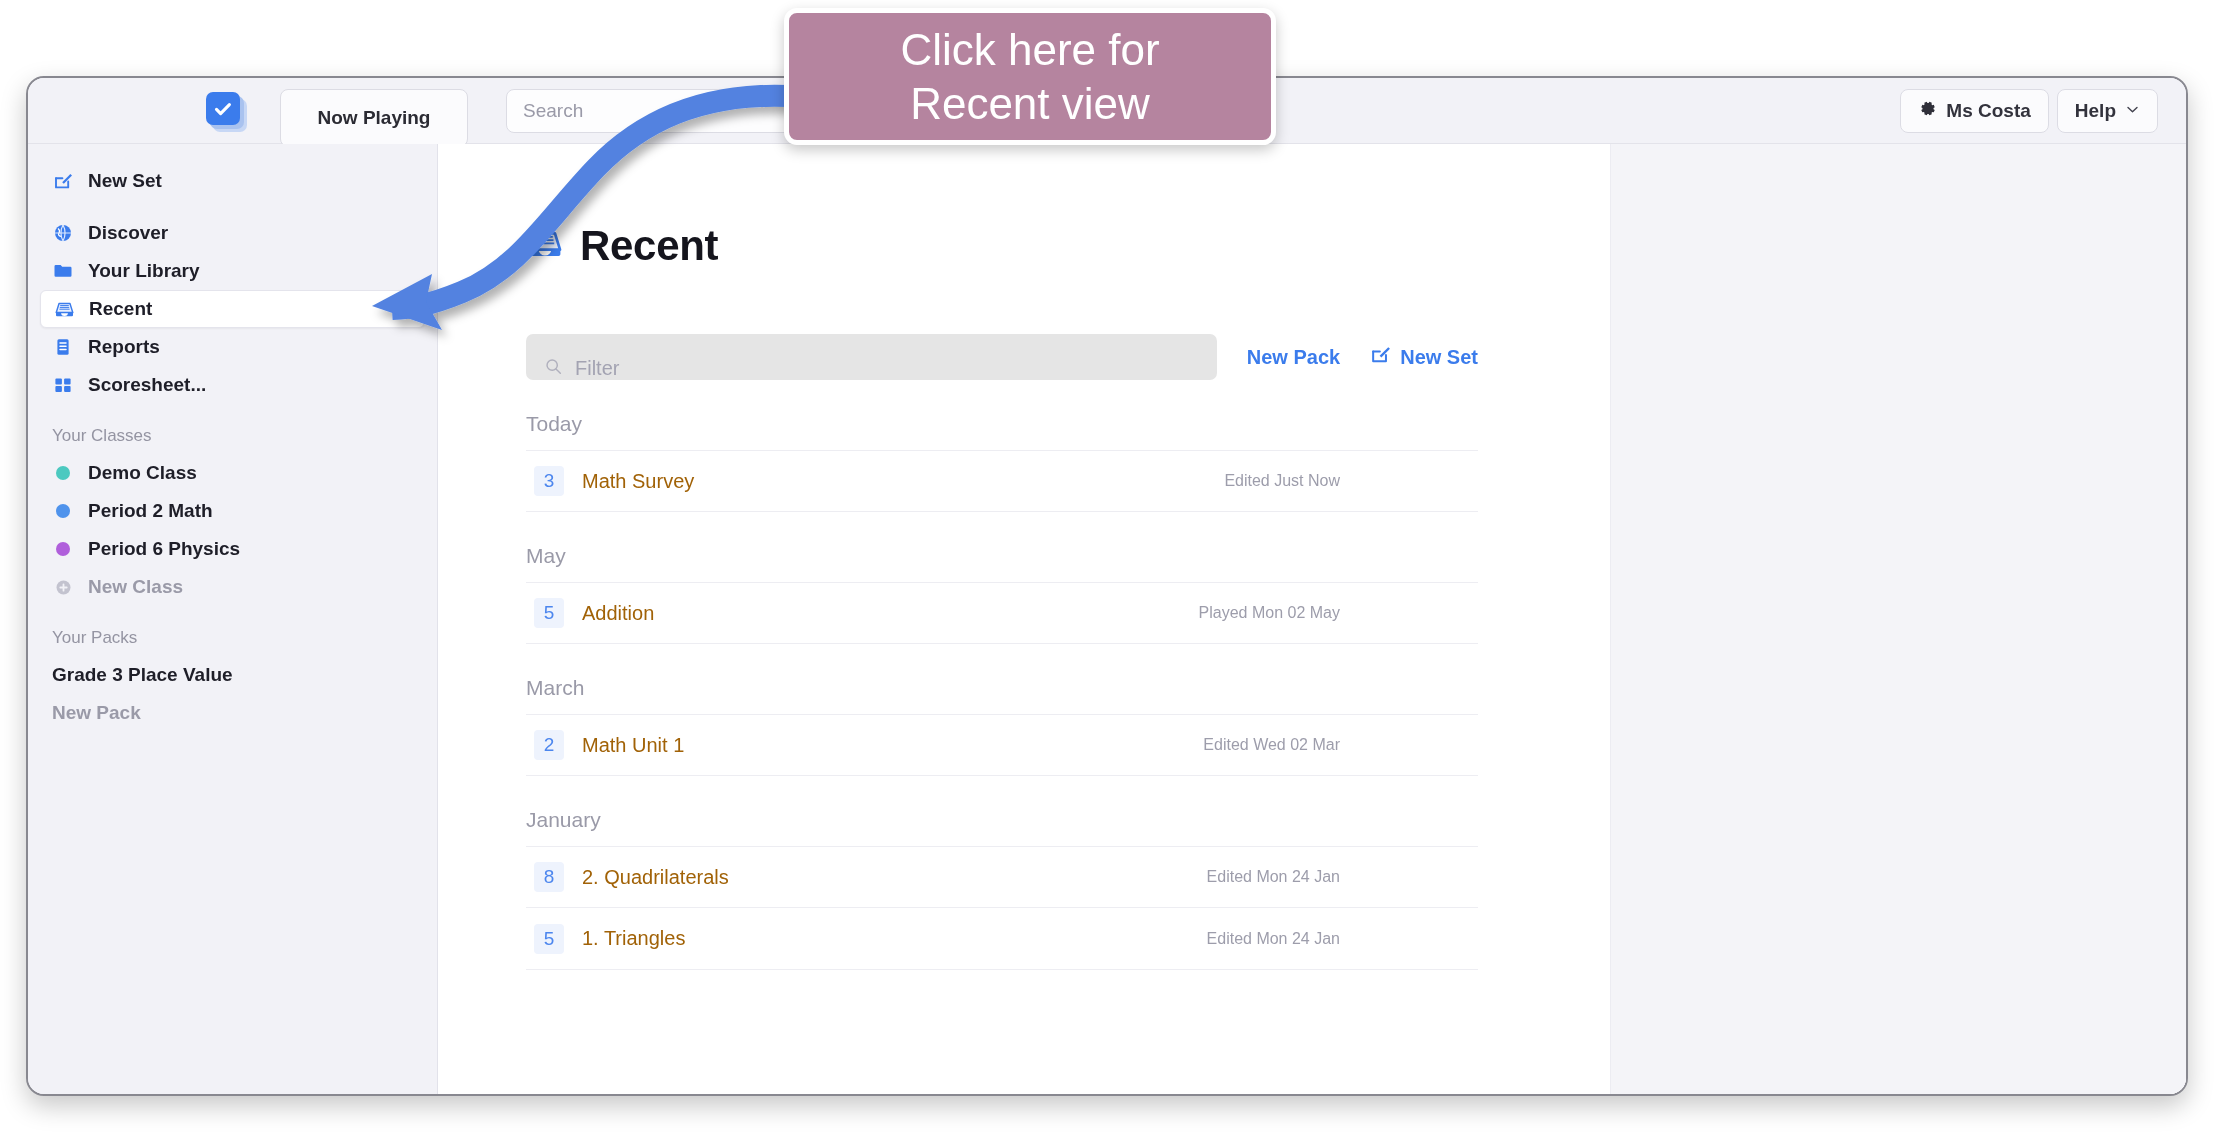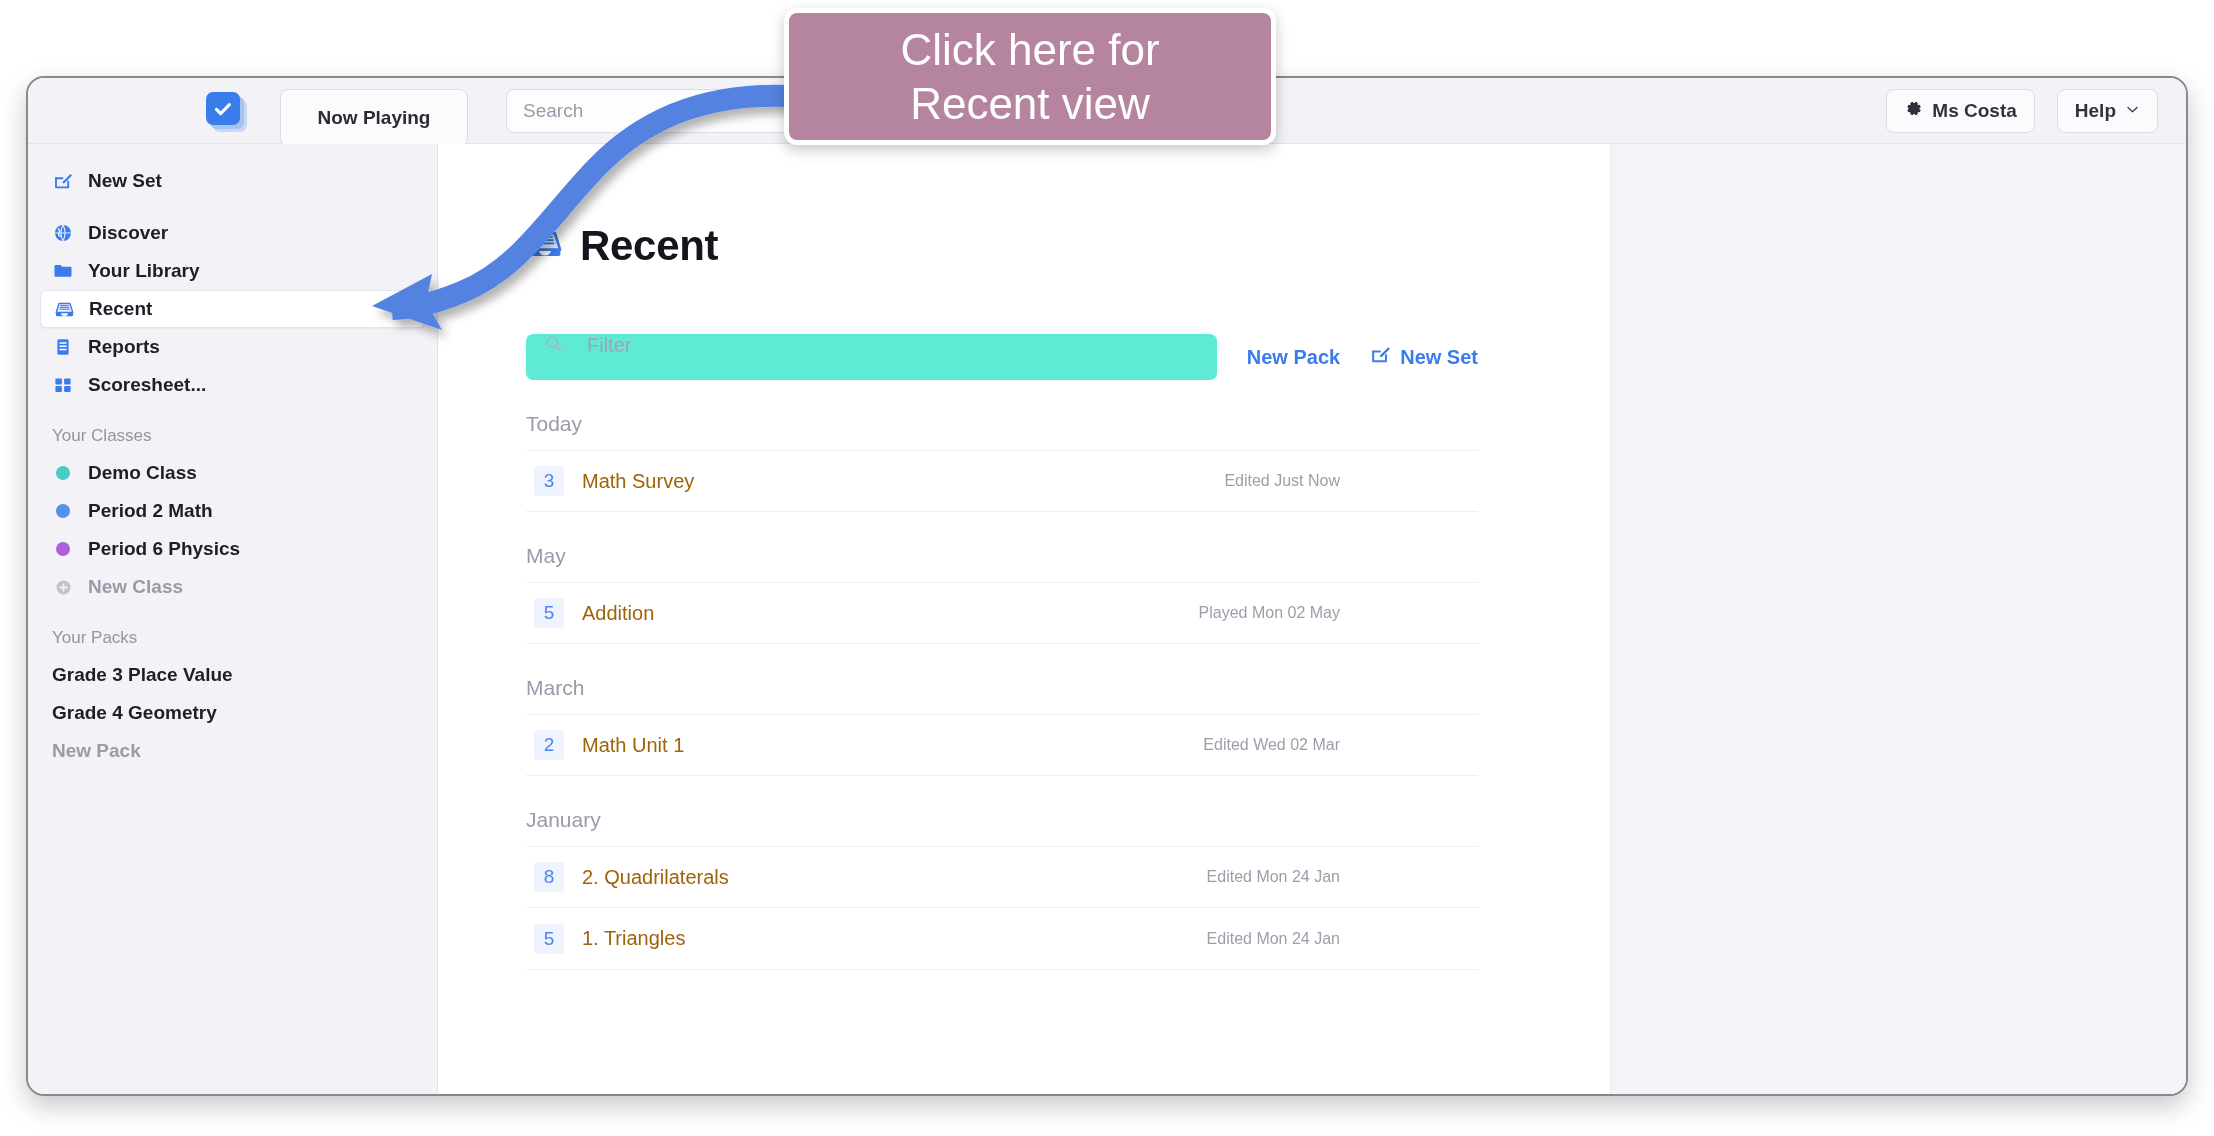--- a/index.html
+++ b/index.html
@@ -75,21 +75,21 @@
   }
   .search-box input {
     border: none; outline: none; background: transparent;
     font-family: "Liberation Sans", sans-serif;
     font-size: 19px; color: #3a3a45; width: 100%;
   }
   .search-box input::placeholder { color: #9a9aa8; }
 
   .hdr-right {
     position: absolute; right: 28px; top: 11px;
-    display: flex; gap: 22px; align-items: center;
+    display: flex; gap: 8px; align-items: center;
   }
   .hdr-btn {
     height: 44px;
     background: #fbfbfd;
     border: 1px solid #dcdce4;
     border-radius: 8px;
     display: flex; align-items: center; gap: 9px;
     padding: 0 17px;
     font-size: 19px; font-weight: 700; color: #32323c;
     cursor: pointer;
@@ -148,23 +148,23 @@
   }
   .page-title .ttl { font-size: 42px; font-weight: 700; color: #15151d; letter-spacing: -0.3px; }
 
   .filter-row {
     display: flex; align-items: center;
     margin: 64px 0 0 88px;
     width: 952px;
   }
   .filter-box {
     flex: 1 1 auto; height: 46px;
-    background: #5eead4;
+    background: #e5e5e5;
     border-radius: 7px;
-    display: flex; align-items: flex-start; gap: 24px;
+    display: flex; align-items: flex-end; gap: 12px;
     padding: 0 18px;
   }
   .filter-box input {
     border: none; outline: none; background: transparent;
     font-family: "Liberation Sans", sans-serif;
     font-size: 20px; color: #3a3a45; width: 100%;
   }
   .filter-box input::placeholder { color: #a3a3b2; }
   .link-btn {
     font-size: 20px; font-weight: 700; color: #3b7cec;
@@ -357,23 +357,20 @@
               <path d="M9 5.6 V12.4 M5.6 9 H12.4" stroke="#f2f2f7" stroke-width="1.9" stroke-linecap="round"></path>
             </svg>
           </span>
           <span class="lbl">New Class</span>
         </div>
 
         <div class="side-head">Your Packs</div>
 
         <div class="side-item pack">
           <span class="lbl">Grade 3 Place Value</span>
-        </div>
-        <div class="side-item pack">
-          <span class="lbl">Grade 4 Geometry</span>
         </div>
         <div class="side-item pack muted">
           <span class="lbl">New Pack</span>
         </div>
       </div>
 
       <div class="content">
         <div class="content-inner">
 
           <div class="page-title">

